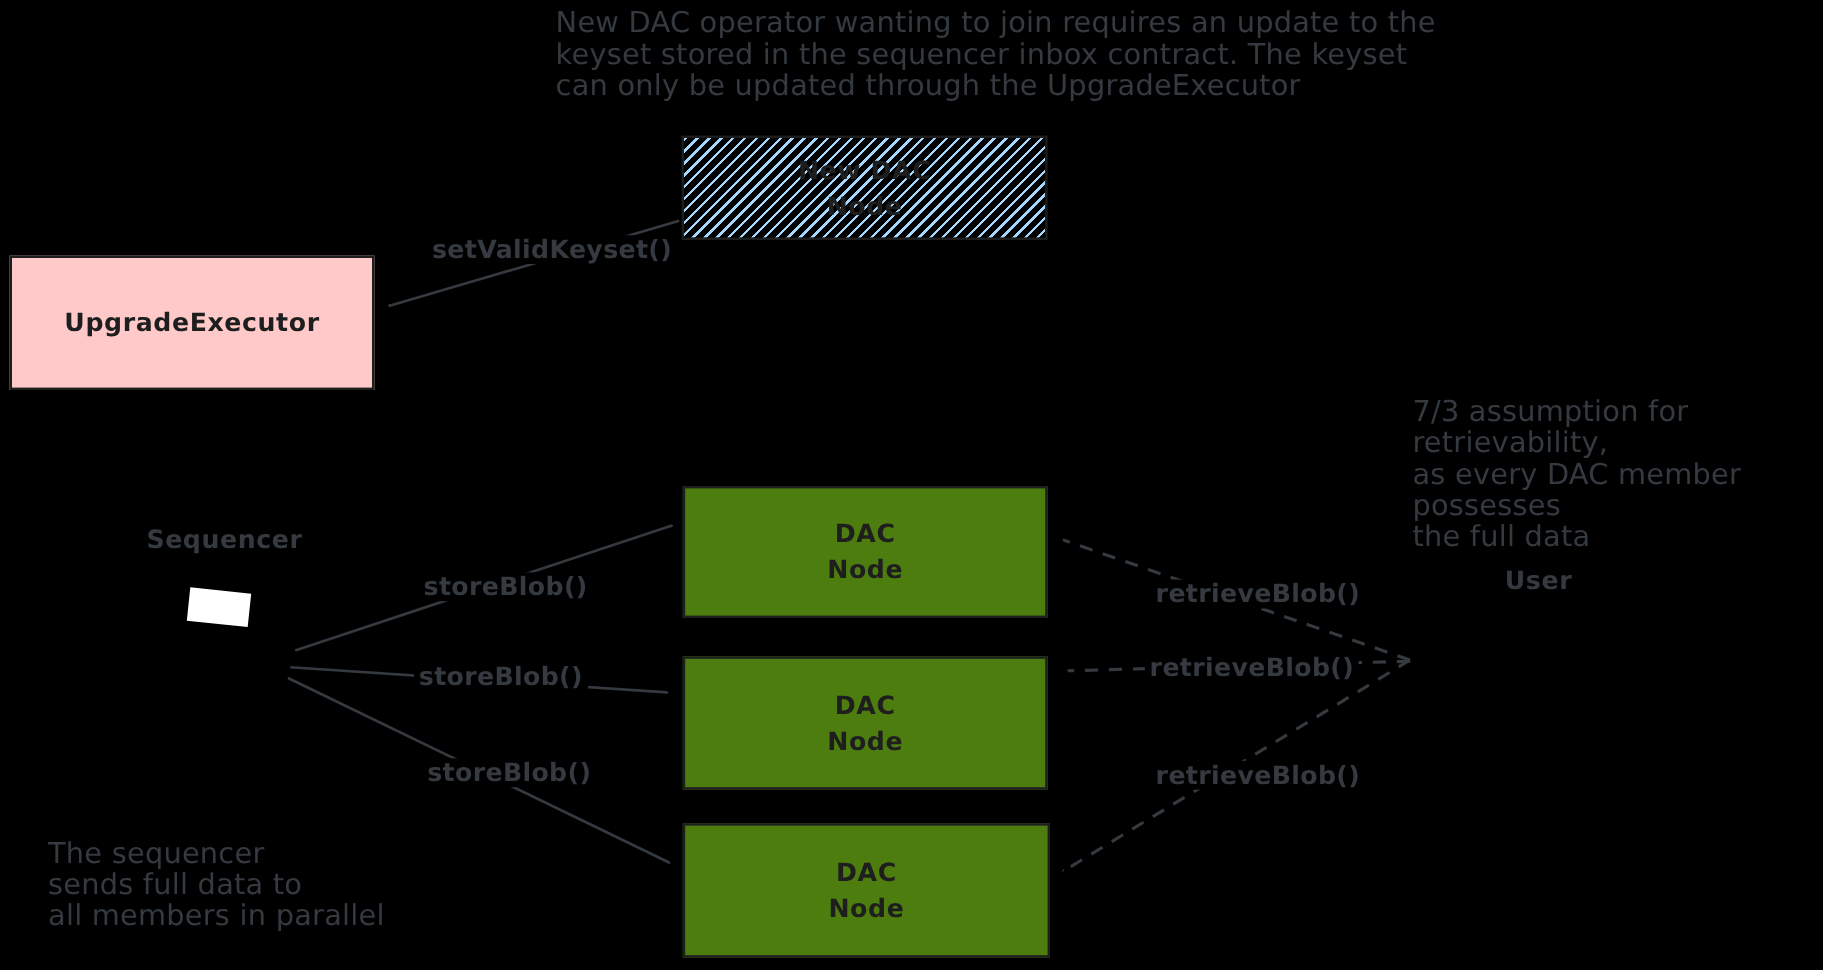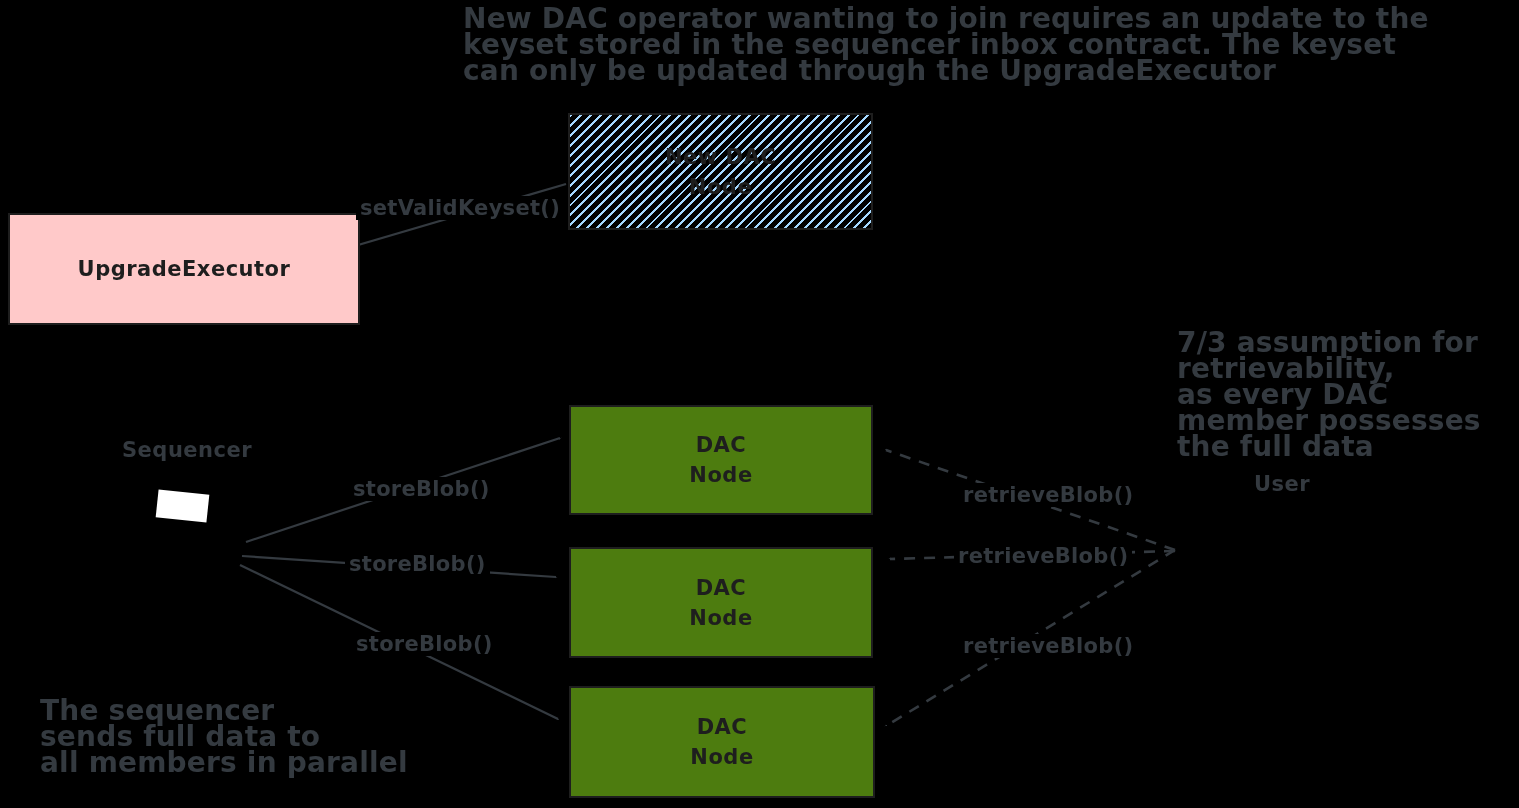--- a/index.html
+++ b/index.html
@@ -11,24 +11,24 @@
   #canvas {
     position: relative;
     width: 1519px;
     height: 808px;
     background: #000000;
     overflow: hidden;
   }
   .abs { position: absolute; }
   .note {
     color: #343a40;
-    font-size: 28px;
+    font-size: 24px;
     line-height: 26px;
     white-space: pre-line;
-    font-weight: 700;
+    font-weight: 400;
     letter-spacing: 0.2px;
   }
   .edge-label {
     color: #343a40;
     font-size: 21px;
     font-weight: 600;
     background: #000000;
     padding: 0 4px;
     letter-spacing: 0.3px;
     white-space: nowrap;
@@ -98,26 +98,26 @@
 
     <path d="M 1175 550 L 886 450" fill="none" stroke="#343a40" stroke-width="2.6" stroke-dasharray="11 9" marker-end="url(#head)"></path>
     <path d="M 1175 551 L 890 559" fill="none" stroke="#343a40" stroke-width="2.6" stroke-dasharray="11 9" marker-end="url(#head)"></path>
     <path d="M 1175 550 L 886 726" fill="none" stroke="#343a40" stroke-width="2.6" stroke-dasharray="11 9" marker-end="url(#head)"></path>
   </svg>
 
   <div class="abs note" style="left:463px; top:6px;">New DAC operator wanting to join requires an update to the
 keyset stored in the sequencer inbox contract. The keyset
 can only be updated through the UpgradeExecutor</div>
 
-  <div class="abs box hatch-box" style="left:568px; top:113px; width:305px; height:117px;">
+  <div class="abs box hatch-box" style="left:568px; top:113px; width:305px; height:87px;">
     <div class="box-label">New DAC
 Node</div>
   </div>
 
-  <div class="abs box pink-box" style="left:8px; top:213px; width:352px; height:112px;">
+  <div class="abs box pink-box" style="left:8px; top:213px; width:304px; height:112px;">
     <div class="box-label">UpgradeExecutor</div>
   </div>
 
   <div class="abs edge-label" style="left:356px; top:196px;">setValidKeyset()</div>
 
   <div class="abs note" style="left:1177px; top:330px;">7/3 assumption for retrievability,
 as every DAC member possesses
 the full data</div>
 
   <div class="abs actor-label" style="left:122px; top:438px;">Sequencer</div>

